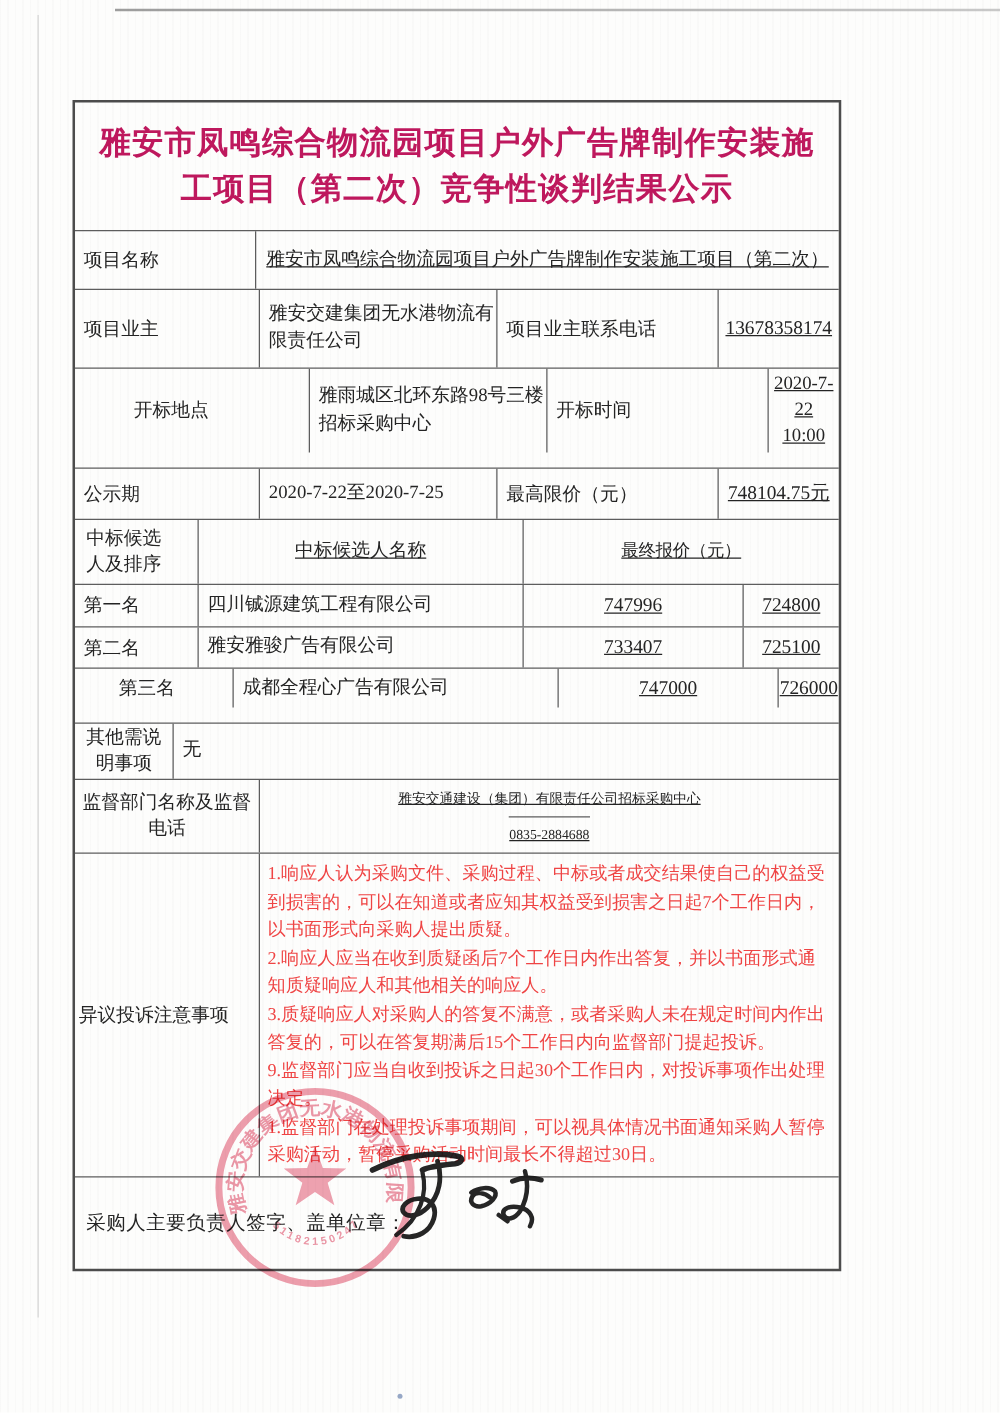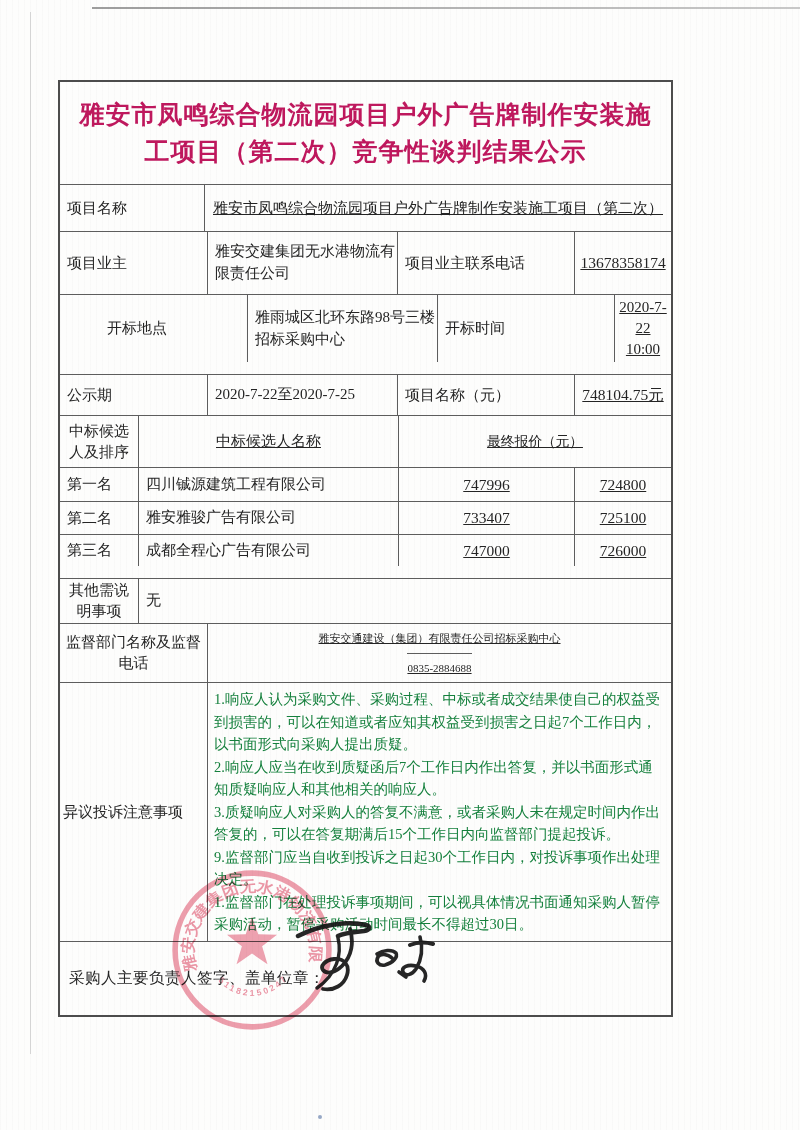--- a/index.html
+++ b/index.html
@@ -25,27 +25,27 @@
   }
   .tr { display:flex; border-top:1px solid #5d5d5d; }
   .tr:first-child { border-top:none; }
   .td { border-left:1px solid #5d5d5d; display:flex; align-items:center; overflow:hidden; }
   .td:first-child { border-left:none; }
 
   
   .cA1 { width:147px; } .cA2 { width:190px; } .cA3 { width:177px; } .cA4 { flex:1; }
   .cA2wide { width:467px; flex:none; }
   
-  .cB1 { width:78px; } .cB2 { width:260px; } .cB3 { width:176px; } .cB4 { flex:1; }
+  .cB1 { width:78px; } .cB2 { width:260px;margin-left:20px; } .cB3 { width:176px; } .cB4 { flex:1; }
   .cB2wide { flex:1; }
 
   .h-title { height:102px; }
   .h-r1 { height:47px; } .h-r2 { height:63px; } .h-r3 { height:68px;padding-left:40px; }
   .h-r4 { height:41px;margin-top:12px; } .h-r5 { height:52px; }
-  .h-r6 { height:34px; } .h-r7 { height:33px; } .h-r8 { height:32px; }
+  .h-r6 { height:34px; } .h-r7 { height:33px; } .h-r8 { height:32px;padding-left:28px; }
   .h-r9 { height:45px;margin-top:12px; } .h-r10 { height:59px; } .h-r11 { height:259px; }
   .h-r12 { height:74px; }
 
   .title-cell {
     width:100%; display:flex; flex-direction:column; justify-content:center; align-items:center;
     font-family:"Liberation Sans","DejaVu Sans",sans-serif;
     font-weight:bold; font-size:25px; line-height:1.5; letter-spacing:1px; color:#be185d;
   }
   .lbl { padding-left:7px; font-size:15px; }
   .lbl-center { justify-content:center; text-align:center; padding:0 3px; font-size:15px; line-height:1.4; }
@@ -53,21 +53,21 @@
   .val-center { justify-content:center; text-align:center; font-size:15px; line-height:1.4; padding:0 2px;text-decoration:underline; }
   .num { font-size:15.5px; }
   .hdr-sm { font-size:14px; letter-spacing:-0.3px; }
   .two-line { display:flex; flex-direction:column; align-items:center; justify-content:center; width:100%; }
 
   .stack { flex:1; display:flex; flex-direction:column; }
   .stack .sub { flex:1; display:flex; align-items:center; justify-content:center; font-size:11px;text-decoration:underline; }
   .stack .sub + .sub { border-top:1px solid #5d5d5d; }
 
   .notice-cell { flex:1; display:flex; align-items:center; }
-  .notice-text { padding:6px 8px 6px 6px; font-size:14.5px; line-height:1.55; color:#15803d; }
+  .notice-text { padding:6px 8px 6px 6px; font-size:14.5px; line-height:1.55; color:#ef4444; }
 
   .sign-cell { width:100%; padding-left:9px; font-size:15.5px; letter-spacing:0.5px; }
 
   .stamp { position:absolute; left:166px; top:864px; width:172px; height:172px;
     mix-blend-mode:multiply; opacity:.88; }
   .signature { position:absolute; left:292px; top:912px; width:150px; height:90px; opacity:.93; }
 </style>
 </head>
 <body>
 
@@ -104,21 +104,21 @@
       <div class="two-line">
         <div>2020-7-22</div>
         <div>10:00</div>
       </div>
     </div>
   </div>
 
   <div class="tr h-r4">
     <div class="td cA1 lbl">公示期</div>
     <div class="td cA2 val">2020-7-22至2020-7-25</div>
-    <div class="td cA3 lbl">项目名称（元）</div>
+    <div class="td cA3 lbl">最高限价（元）</div>
     <div class="td cA4 val-center num">748104.75元</div>
   </div>
 
   <div class="tr h-r5">
     <div class="td cB1 lbl-center">中标候选人及排序</div>
     <div class="td cB2 val-center">中标候选人名称</div>
     <div class="td cB4 val-center hdr-sm">最终报价（元）</div>
   </div>
 
   <div class="tr h-r6">

